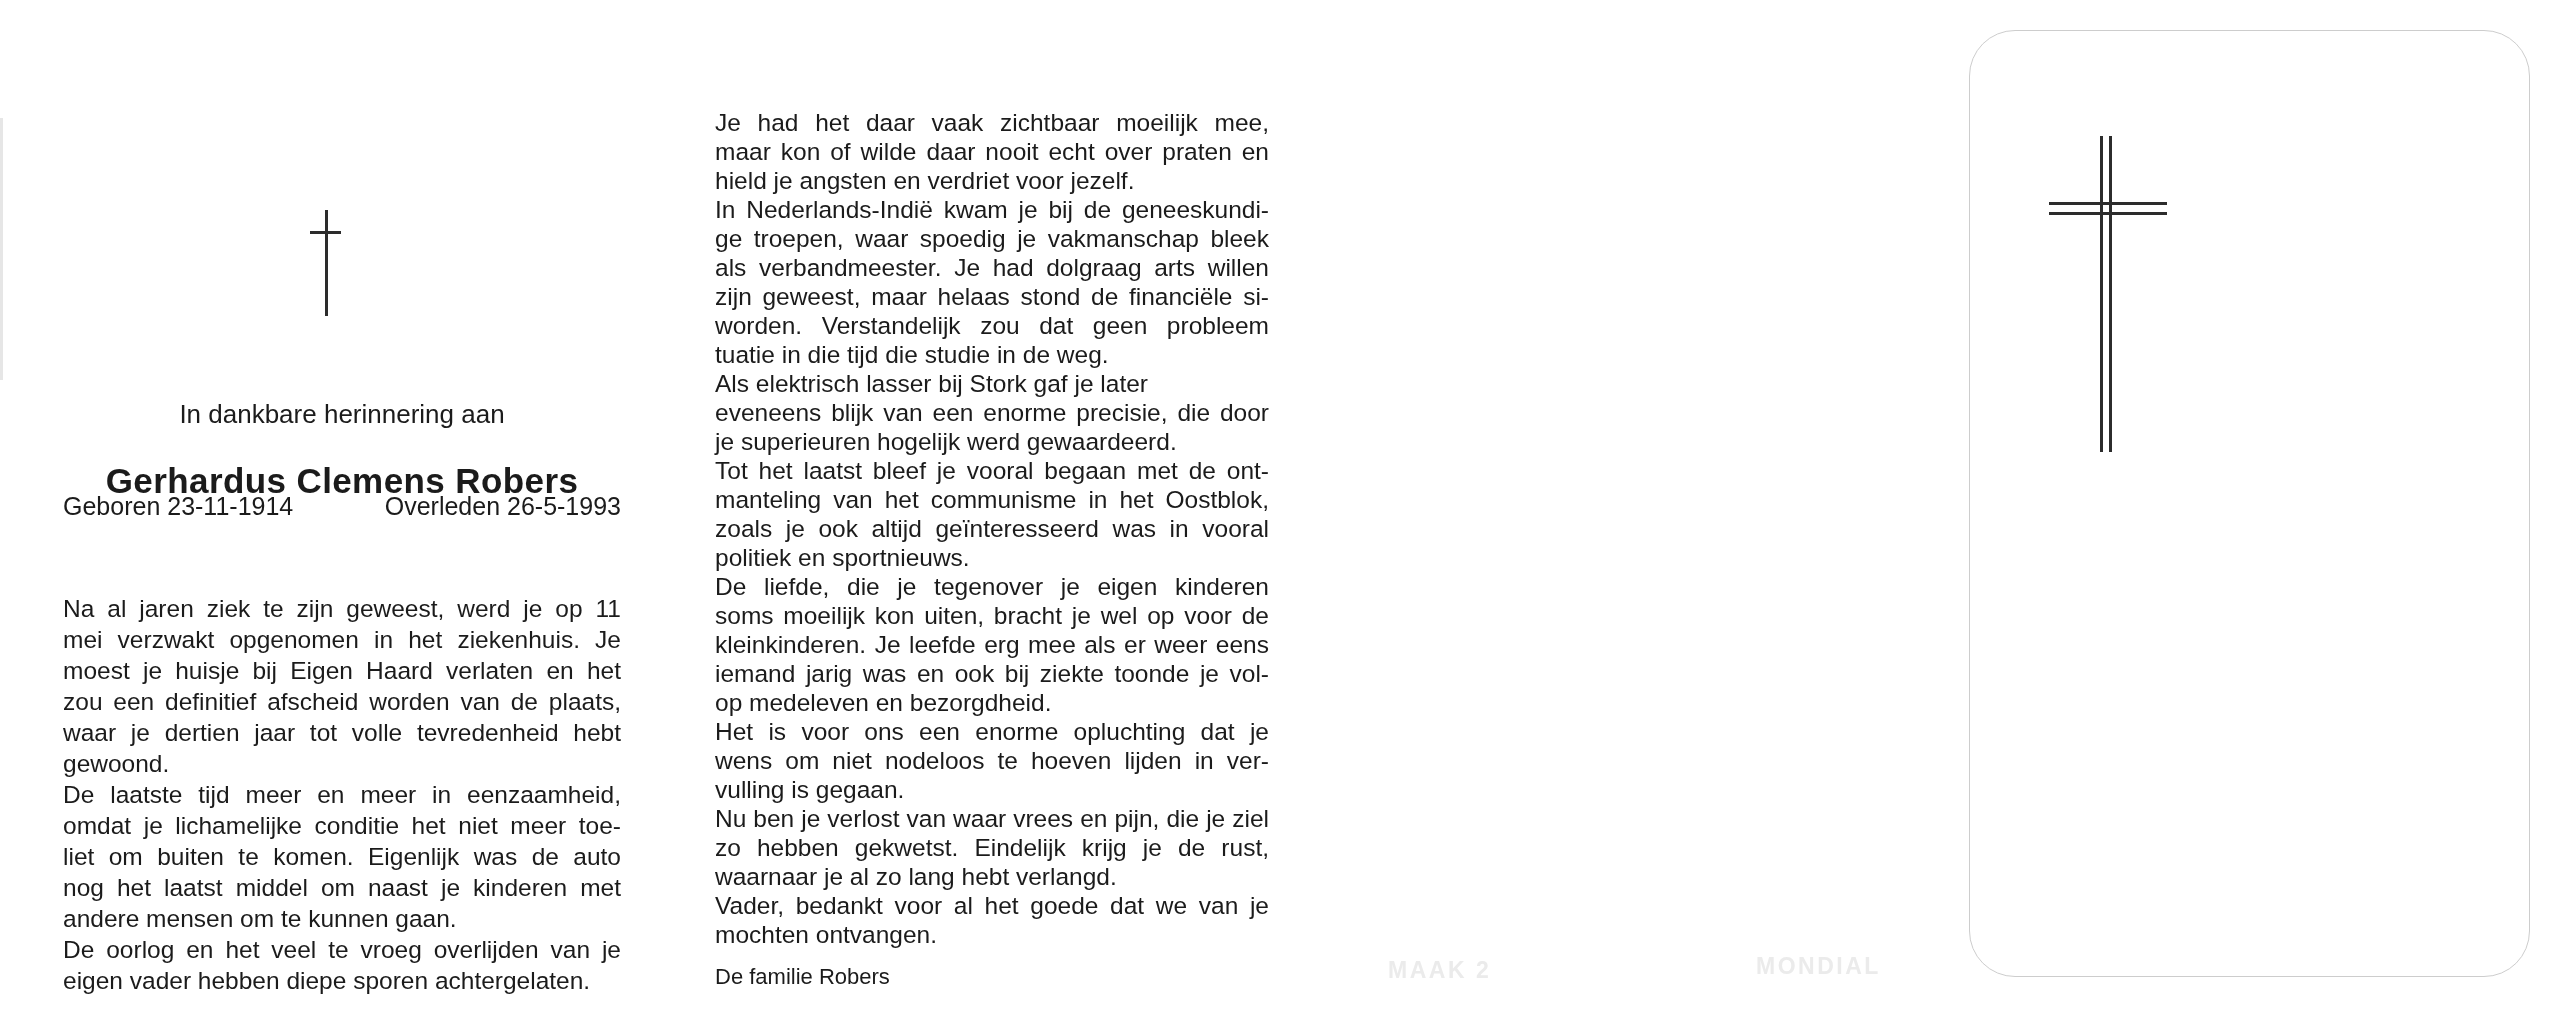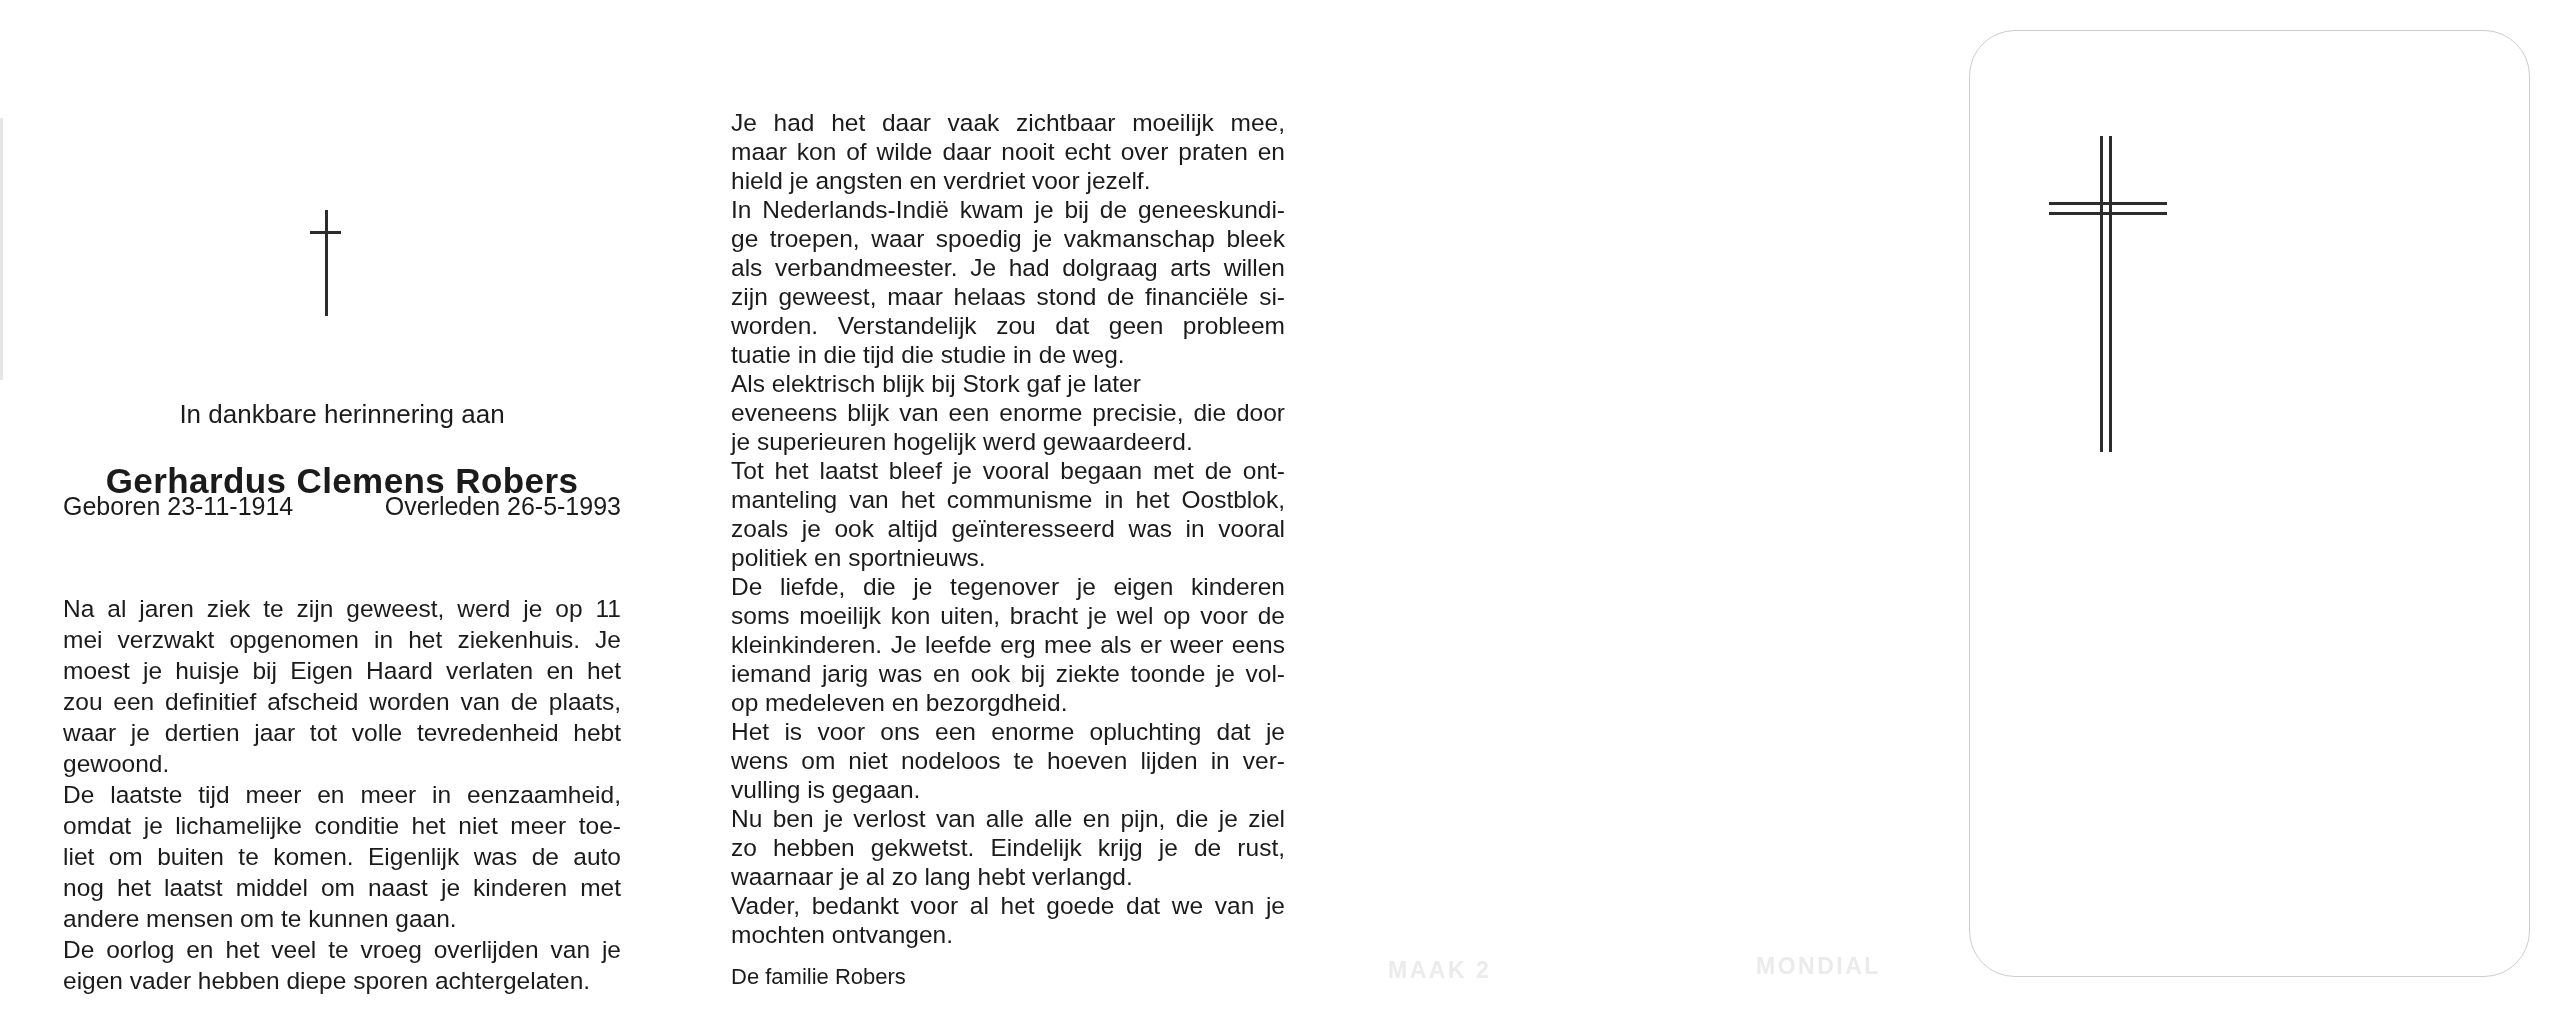--- a/index.html
+++ b/index.html
@@ -19,21 +19,21 @@
   .cross1-h { position: absolute; left: 247px; top: 231px; width: 31px; height: 2.5px; background: #2c2c2c; }
   #p1-intro { position: absolute; top: 399px; left: 0; width: 100%; text-align: center; font-size: 26px; }
   #p1-name  { position: absolute; top: 461px; left: 0; width: 100%; text-align: center;
               font-size: 35px; font-weight: bold; letter-spacing: 0.4px; }
   #p1-dates { position: absolute; top: 492px; left: 0; width: 100%;
               display: flex; justify-content: space-between; font-size: 25px; }
   #p1-body  { position: absolute; top: 593px; left: 0; width: 100%; font-size: 24.5px; }
   #p1-body .ln { line-height: 31px; }
 
   
-  #p2 { left: 715px; top: 108px; width: 554px; margin-left: 16px; }
+  #p2 { left: 715px; top: 108px; width: 554px; }
   #p2-body { font-size: 24.5px; }
   #p2-body .ln { line-height: 29px; }
   #p2-sig { margin-top: 15px; font-size: 22px; padding-right: 3.4px; }
 
   
   .ln.j { text-align: justify; text-align-last: justify; }
 
   
   #card { left: 1969px; top: 30px; width: 559px; height: 945px;
           border: 1.7px solid #cdcdcd; border-radius: 46px; background: #ffffff; }
@@ -87,36 +87,36 @@
   <div id="p2-body">
       <div class="ln j">Je had het daar vaak zichtbaar moeilijk mee,</div>
       <div class="ln j">maar kon of wilde daar nooit echt over praten en</div>
       <div class="ln">hield je angsten en verdriet voor jezelf.</div>
       <div class="ln j">In Nederlands-Indië kwam je bij de geneeskundi-</div>
       <div class="ln j">ge troepen, waar spoedig je vakmanschap bleek</div>
       <div class="ln j">als verbandmeester. Je had dolgraag arts willen</div>
       <div class="ln j">zijn geweest, maar helaas stond de financiële si-</div>
       <div class="ln j">worden. Verstandelijk zou dat geen probleem</div>
       <div class="ln">tuatie in die tijd die studie in de weg.</div>
-      <div class="ln">Als elektrisch blijk bij Stork gaf je later</div>
+      <div class="ln">Als elektrisch lasser bij Stork gaf je later</div>
       <div class="ln j">eveneens blijk van een enorme precisie, die door</div>
       <div class="ln">je superieuren hogelijk werd gewaardeerd.</div>
       <div class="ln j">Tot het laatst bleef je vooral begaan met de ont-</div>
       <div class="ln j">manteling van het communisme in het Oostblok,</div>
       <div class="ln j">zoals je ook altijd geïnteresseerd was in vooral</div>
       <div class="ln">politiek en sportnieuws.</div>
       <div class="ln j">De liefde, die je tegenover je eigen kinderen</div>
       <div class="ln j">soms moeilijk kon uiten, bracht je wel op voor de</div>
       <div class="ln j">kleinkinderen. Je leefde erg mee als er weer eens</div>
       <div class="ln j">iemand jarig was en ook bij ziekte toonde je vol-</div>
       <div class="ln">op medeleven en bezorgdheid.</div>
       <div class="ln j">Het is voor ons een enorme opluchting dat je</div>
       <div class="ln j">wens om niet nodeloos te hoeven lijden in ver-</div>
       <div class="ln">vulling is gegaan.</div>
-      <div class="ln j">Nu ben je verlost van alle alle en pijn, die je ziel</div>
+      <div class="ln j">Nu ben je verlost van waar vrees en pijn, die je ziel</div>
       <div class="ln j">zo hebben gekwetst. Eindelijk krijg je de rust,</div>
       <div class="ln">waarnaar je al zo lang hebt verlangd.</div>
       <div class="ln j">Vader, bedankt voor al het goede dat we van je</div>
       <div class="ln">mochten ontvangen.</div>
     </div>
   <div id="p2-sig">De familie Robers</div>
 </div>
 
 <div class="panel" id="card">
   <div>

